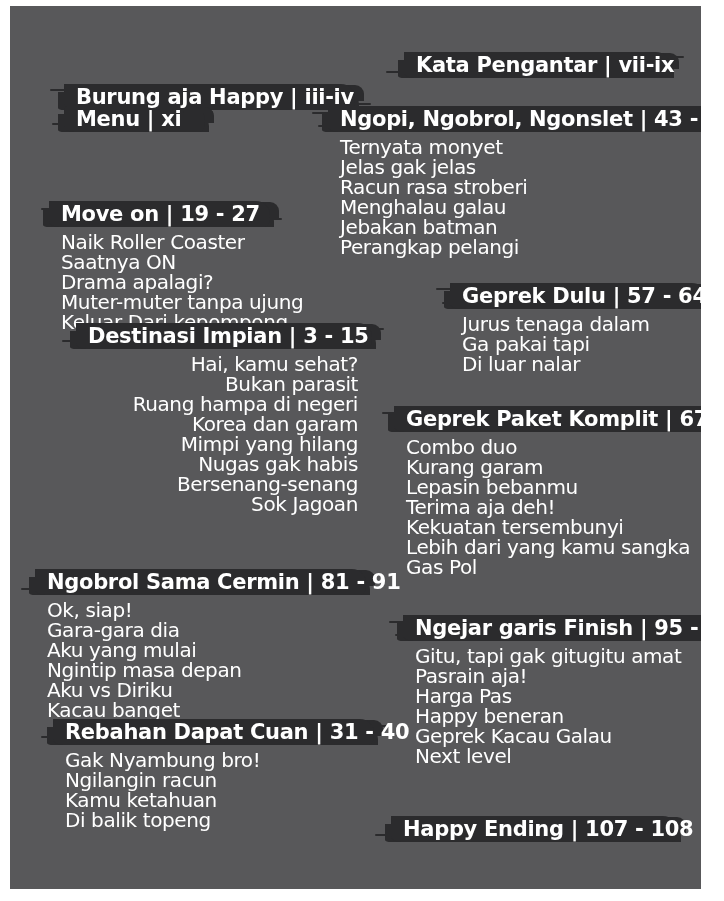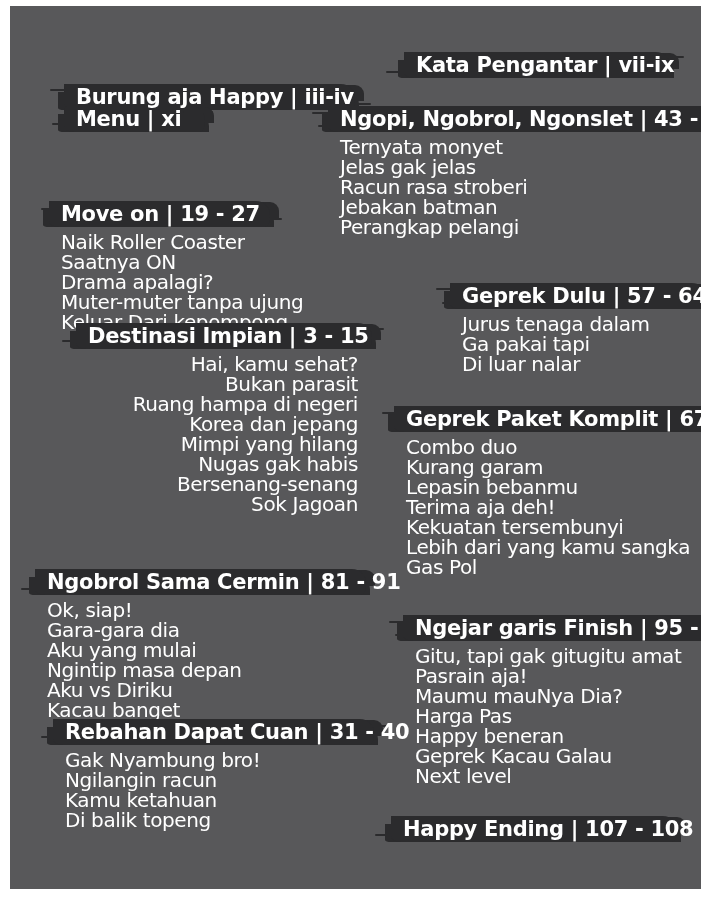--- a/index.html
+++ b/index.html
@@ -62,20 +62,21 @@
   <div class="section" style="left:330px; top:97px;">
     <div class="brush" style="width:370px;">
       <span class="streak" style="left:-28px; width:40px; top:9px;"></span>
       <span class="streak" style="left:-22px; width:30px; top:22px;"></span>
       <span class="title">Ngopi, Ngobrol, Ngonslet | 43 - 53</span>
     </div>
     <ul class="items">
       <li>Ternyata monyet</li>
       <li>Jelas gak jelas</li>
       <li>Racun rasa stroberi</li>
+      <li>Menghalau galau</li>
       <li>Jebakan batman</li>
       <li>Perangkap pelangi</li>
     </ul>
   </div>
 
   <div class="section" style="left:51px; top:160px;margin-top:32px;">
     <div class="brush" style="width:195px;">
       <span class="streak" style="left:-20px; width:30px; top:10px;"></span>
       <span class="streak" style="right:-26px; width:30px; top:20px;"></span>
       <span class="title">Move on  |  19 - 27</span>
@@ -105,21 +106,21 @@
   <div class="section" style="left:78px; top:314px;text-align:right;">
     <div class="brush" style="width:270px;">
       <span class="streak" style="left:-26px; width:36px; top:20px;"></span>
       <span class="streak" style="right:-26px; width:30px; top:8px;"></span>
       <span class="title">Destinasi Impian  |  3 - 15</span>
     </div>
     <ul class="items">
       <li>Hai, kamu sehat?</li>
       <li>Bukan parasit</li>
       <li>Ruang hampa di negeri</li>
-      <li>Korea dan jepang</li>
+      <li>Korea dan garam</li>
       <li>Mimpi yang hilang</li>
       <li>Nugas gak habis</li>
       <li>Bersenang-senang</li>
       <li>Sok Jagoan</li>
     </ul>
   </div>
 
   <div class="section" style="left:396px; top:397px;">
     <div class="brush" style="width:310px;">
       <span class="streak" style="left:-24px; width:36px; top:9px;"></span>
@@ -154,21 +155,20 @@
 
   <div class="section" style="left:405px; top:606px;">
     <div class="brush" style="width:300px;">
       <span class="streak" style="left:-26px; width:36px; top:9px;"></span>
       <span class="streak" style="left:-20px; width:30px; top:22px;"></span>
       <span class="title">Ngejar garis Finish | 95 - 106</span>
     </div>
     <ul class="items">
       <li>Gitu, tapi gak gitugitu amat</li>
       <li>Pasrain aja!</li>
-      <li>Maumu mauNya Dia?</li>
       <li>Harga Pas</li>
       <li>Happy beneran</li>
       <li>Geprek Kacau Galau</li>
       <li>Next level</li>
     </ul>
   </div>
 
   <div class="section" style="left:55px; top:710px;">
     <div class="brush" style="width:295px;">
       <span class="streak" style="left:-24px; width:34px; top:20px;"></span>

